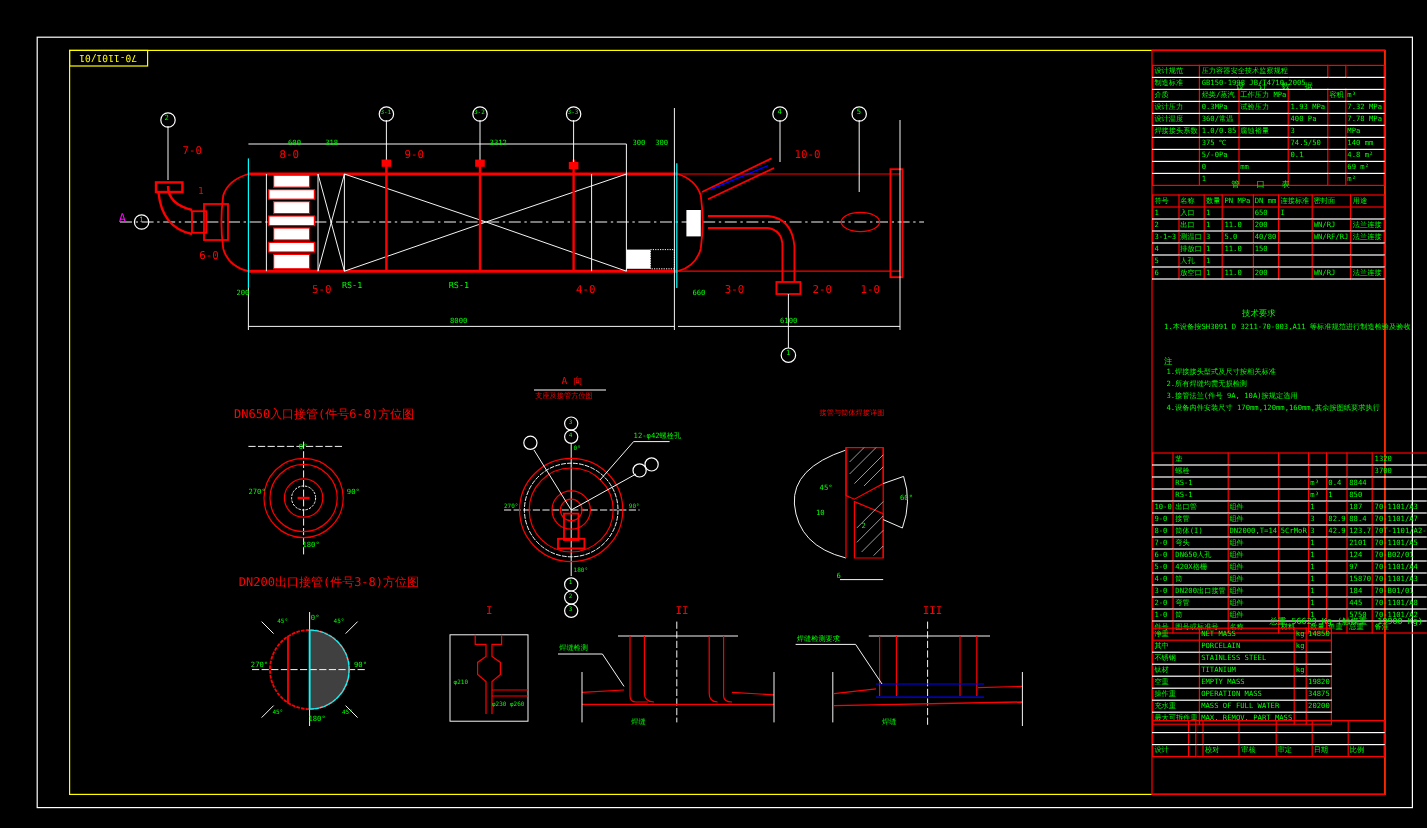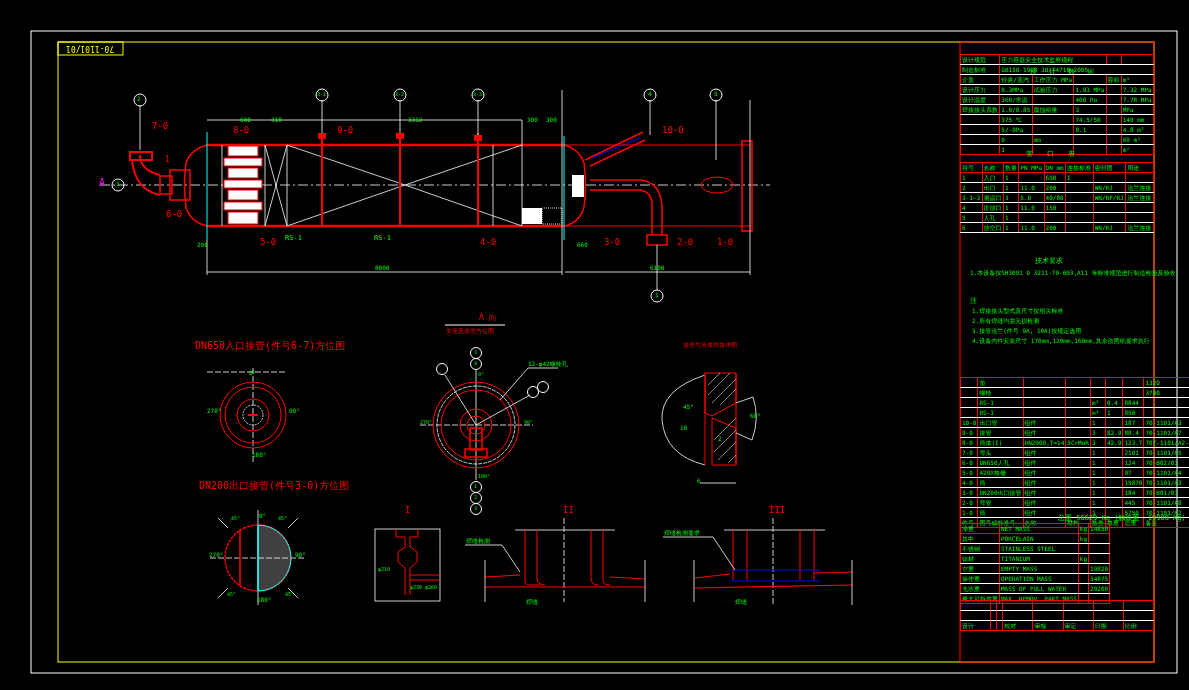--- a/index.html
+++ b/index.html
@@ -264,37 +264,37 @@
 <div class="txt g" style="left:375px;top:265px;font-size:6px;">8000</div>
 <div class="txt g" style="left:650px;top:265px;font-size:6px;">6100</div>
 <div class="txt g" style="left:240px;top:117px;font-size:6px;">600</div>
 <div class="txt g" style="left:271px;top:117px;font-size:6px;">318</div>
 <div class="txt g" style="left:408px;top:117px;font-size:6px;">3312</div>
 <div class="txt g" style="left:527px;top:117px;font-size:6px;">300</div>
 <div class="txt g" style="left:546px;top:117px;font-size:6px;">300</div>
 <div class="txt g" style="left:197px;top:242px;font-size:6px;">200</div>
 <div class="txt g" style="left:577px;top:242px;font-size:6px;">660</div>
 
-<div class="txt r" style="left:195px;top:341px;font-size:10px;">DN650入口接管(件号6-7)方位图</div>
+<div class="txt r" style="left:195px;top:341px;font-size:10px;">DN650入口接管(件号6-8)方位图</div>
 <div class="txt g" style="left:249px;top:370px;font-size:6px;">0°</div>
 <div class="txt g" style="left:289px;top:408px;font-size:6px;">90°</div>
 <div class="txt g" style="left:252px;top:452px;font-size:6px;">180°</div>
 <div class="txt g" style="left:207px;top:408px;font-size:6px;">270°</div>
 
-<div class="txt r" style="left:199px;top:481px;font-size:10px;">DN200出口接管(件号3-0)方位图</div>
+<div class="txt r" style="left:199px;top:481px;font-size:10px;">DN200出口接管(件号3-8)方位图</div>
 <div class="txt g" style="left:259px;top:513px;font-size:6px;">0°</div>
 <div class="txt g" style="left:295px;top:552px;font-size:6px;">90°</div>
 <div class="txt g" style="left:257px;top:597px;font-size:6px;">180°</div>
 <div class="txt g" style="left:209px;top:552px;font-size:6px;">270°</div>
 <div class="txt g" style="left:231px;top:516px;font-size:5px;">45°</div>
 <div class="txt g" style="left:278px;top:516px;font-size:5px;">45°</div>
 <div class="txt g" style="left:227px;top:592px;font-size:5px;">45°</div>
 <div class="txt g" style="left:285px;top:592px;font-size:5px;">45°</div>
 
-<div class="txt r" style="left:468px;top:314px;font-size:8px;margin-left:11px;">A 向</div>
+<div class="txt r" style="left:468px;top:314px;font-size:8px;">A 向</div>
 <div class="txt r" style="left:446px;top:328px;font-size:6px;">支座及接管方位图</div>
 <div class="txt g" style="left:528px;top:361px;font-size:6px;">12-φ42螺栓孔</div>
 <div class="txt g" style="left:474px;top:350px;font-size:5px;">3</div>
 <div class="txt g" style="left:474px;top:361px;font-size:5px;">4</div>
 <div class="txt g" style="left:474px;top:484px;font-size:5px;">1</div>
 <div class="txt g" style="left:474px;top:495px;font-size:5px;">2</div>
 <div class="txt g" style="left:474px;top:506px;font-size:5px;">3</div>
 <div class="txt g" style="left:478px;top:372px;font-size:5px;">0°</div>
 <div class="txt g" style="left:524px;top:420px;font-size:5px;">90°</div>
 <div class="txt g" style="left:478px;top:474px;font-size:5px;">180°</div>

